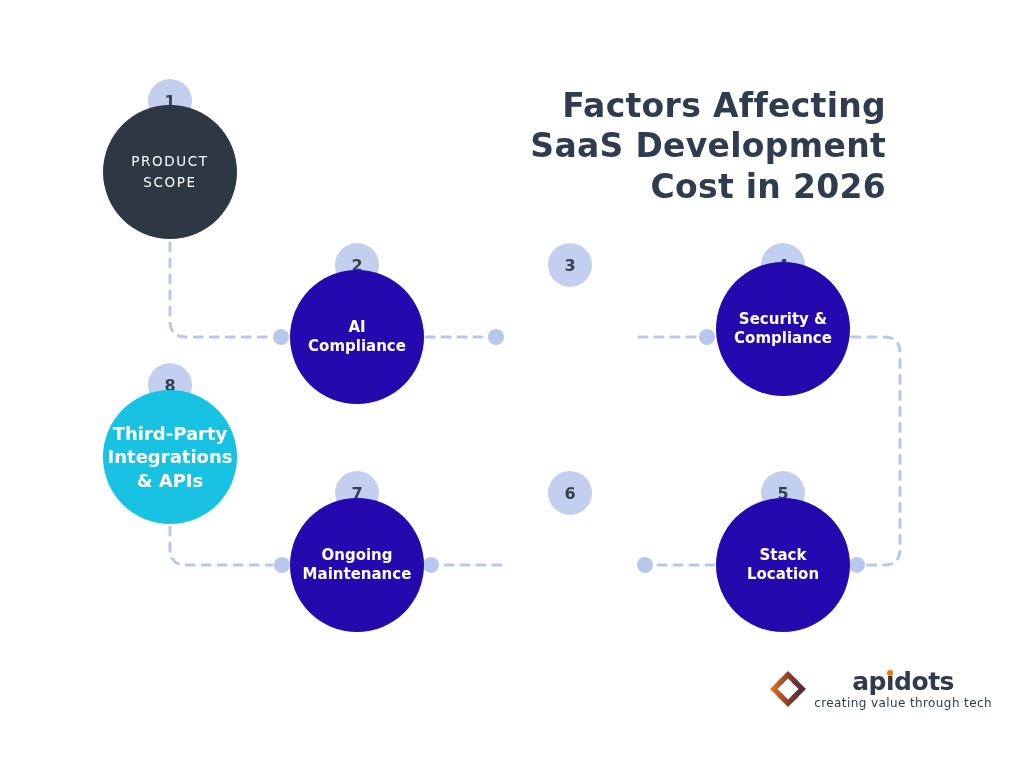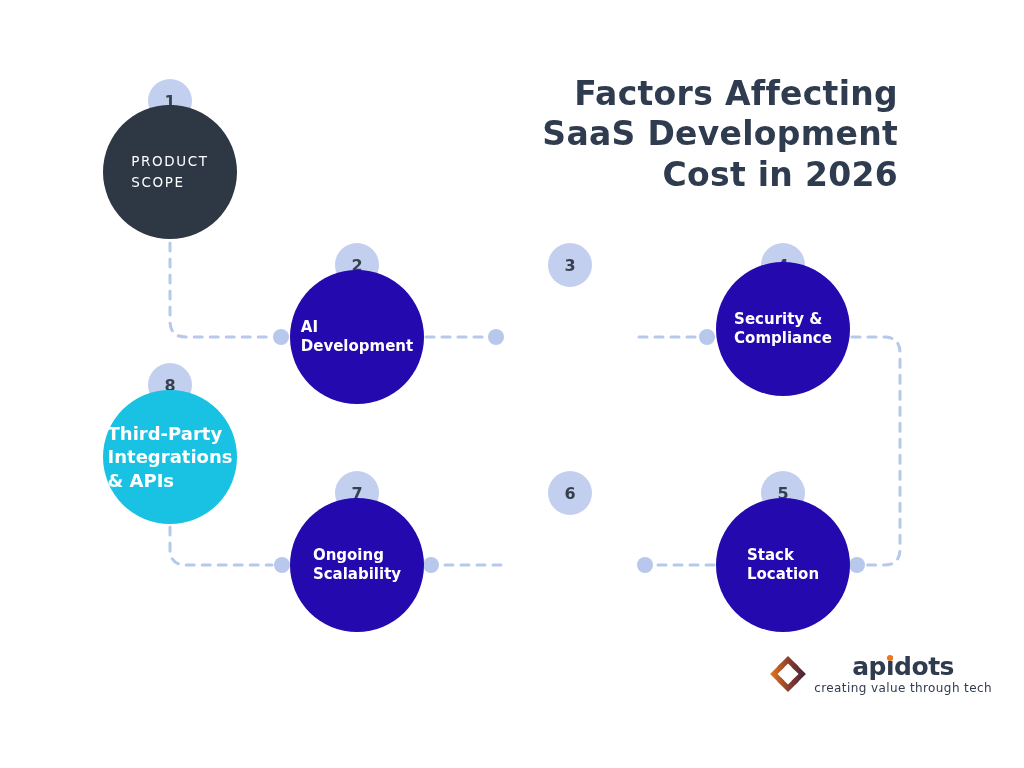--- a/index.html
+++ b/index.html
@@ -9,21 +9,21 @@
     font-family:"DejaVu Sans", sans-serif;
   }
   .connectors{position:absolute; left:0; top:0; width:1024px; height:768px;}
   .connectors path{
     fill:none; stroke:var(--dash,#b7c8ec); stroke-width:3;
     stroke-dasharray:8 8; stroke-linecap:round; stroke-linejoin:round;
   }
   .connectors circle{fill:var(--dash,#b7c8ec);}
 
   .title{
-    position:absolute; top:74px; right:126px; margin:0;
+    position:absolute; top:74px; right:126px; margin:12px;
     text-align:right; white-space:pre-line;
     font-size:33px; line-height:1.22; font-weight:700;
     color:var(--text_dark,#2f3b4e); letter-spacing:0.3px;
   }
 
   .badge{
     position:absolute; width:44px; height:44px; border-radius:50%;
     background:var(--badge,#c2cfee); color:#38404f;
     display:flex; align-items:center; justify-content:center;
     font-size:16px; font-weight:700;
@@ -33,39 +33,39 @@
   .b3{left:548px; top:243px;}
   .b4{left:761px; top:243px;}
   .b5{left:761px; top:471px;}
   .b6{left:548px; top:471px;}
   .b7{left:335px; top:471px;}
   .b8{left:148px; top:363px;}
 
   .node{
     position:absolute; width:134px; height:134px; border-radius:50%;
     display:flex; align-items:center; justify-content:center;
-    text-align:left; color:#fff;
+    text-align:center; color:#fff;
   }
   .node .label{white-space:pre-line; font-size:15px; font-weight:700; line-height:1.28;}
   .node.dark{background:var(--navy,#2e3744);}
   .node.blue{background:var(--blue,#2309ae);}
   .node.cyan{background:var(--cyan,#19c2e2);}
   .n1{left:103px; top:105px;}
   .n1 .label{font-weight:400; font-size:13.5px; letter-spacing:1.6px; line-height:1.55;}
   .n2{left:290px; top:270px;}
   .n3{left:503px; top:270px;}
   .n4{left:716px; top:262px;}
   .n5{left:716px; top:498px;}
   .n6{left:503px; top:498px;}
   .n7{left:290px; top:498px;}
   .n8{left:103px; top:390px;}
   .n8 .label{font-size:18px;}
 
   .logo{
-    position:absolute; right:32px; top:654px;
+    position:absolute; right:32px; top:669px;
     display:flex; align-items:center; gap:7px;
   }
   .logo-icon{width:38px; height:38px; flex:0 0 auto;}
   .logo-text{display:flex; flex-direction:column; align-items:center;}
   .wordmark{
     font-size:25px; font-weight:700; color:var(--text_dark,#2f3b4e);
     letter-spacing:-0.5px; line-height:1;
   }
   .logo-i{position:relative; display:inline-block;}
   .logo-i::after{
@@ -111,33 +111,33 @@
   <div class="badge b6">6</div>
   <div class="badge b7">7</div>
   <div class="badge b8">8</div>
 
   <div class="node n1 dark">
     <div class="label">PRODUCT
 SCOPE</div>
   </div>
   <div class="node n2 blue">
     <div class="label">AI
-Development</div>
+Compliance</div>
   </div>
   <div class="node n4 blue">
     <div class="label">Security &amp;
 Compliance</div>
   </div>
   <div class="node n5 blue">
     <div class="label">Stack
 Location</div>
   </div>
   <div class="node n7 blue">
     <div class="label">Ongoing
-Scalability</div>
+Maintenance</div>
   </div>
   <div class="node n8 cyan">
     <div class="label">Third-Party
 Integrations
 &amp; APIs</div>
   </div>
 
   <div class="logo">
     <svg class="logo-icon" viewBox="0 0 36 36" aria-hidden="true">
       <defs>

